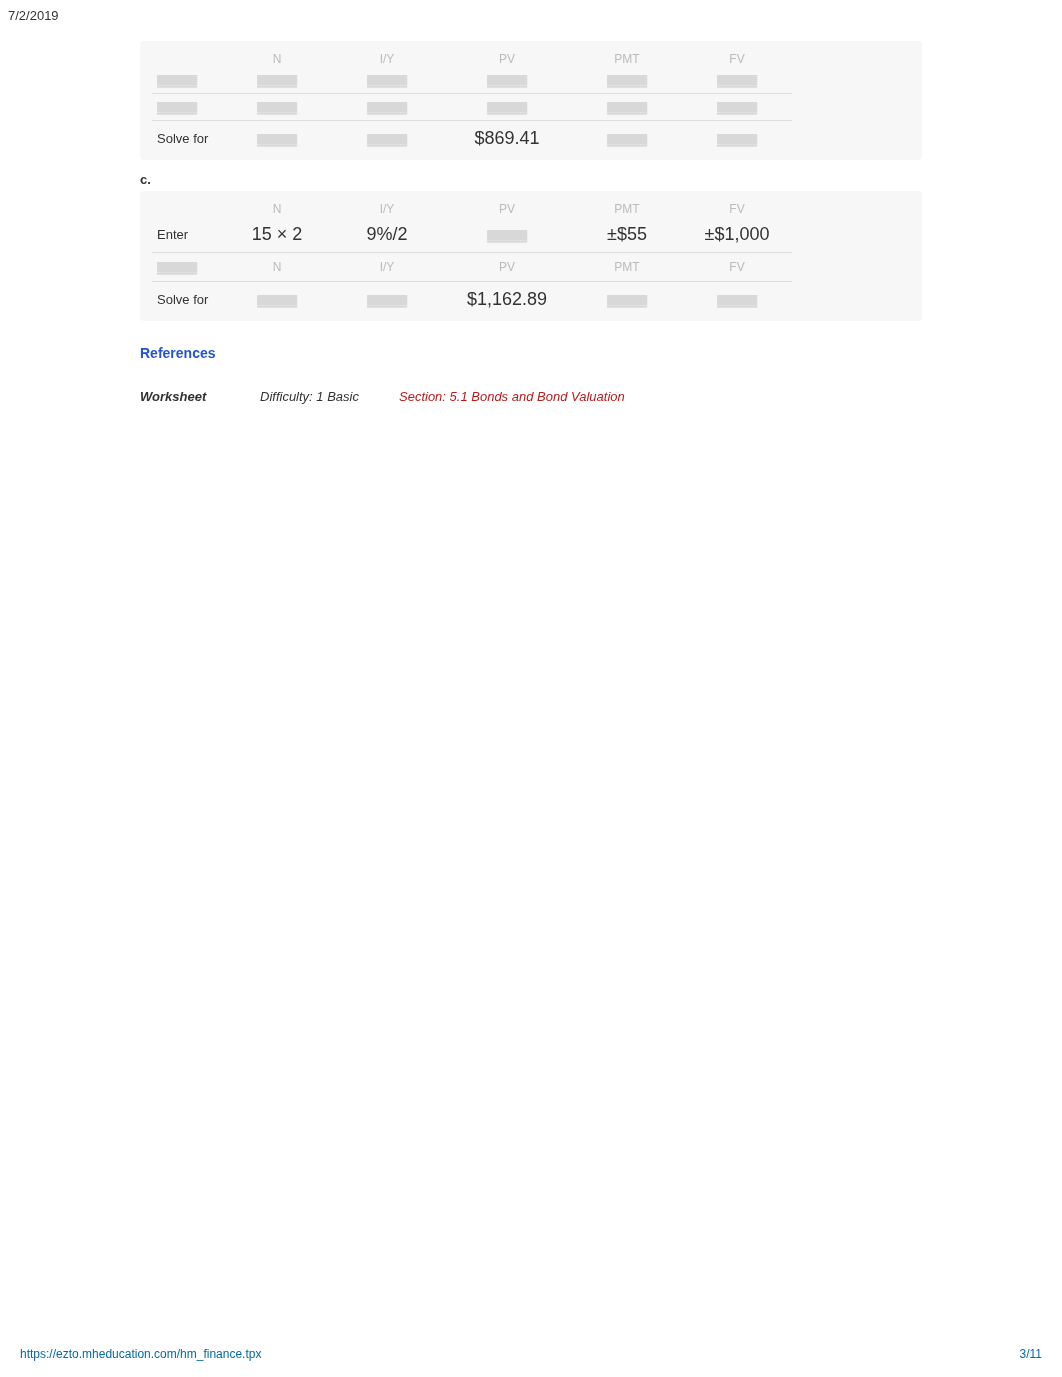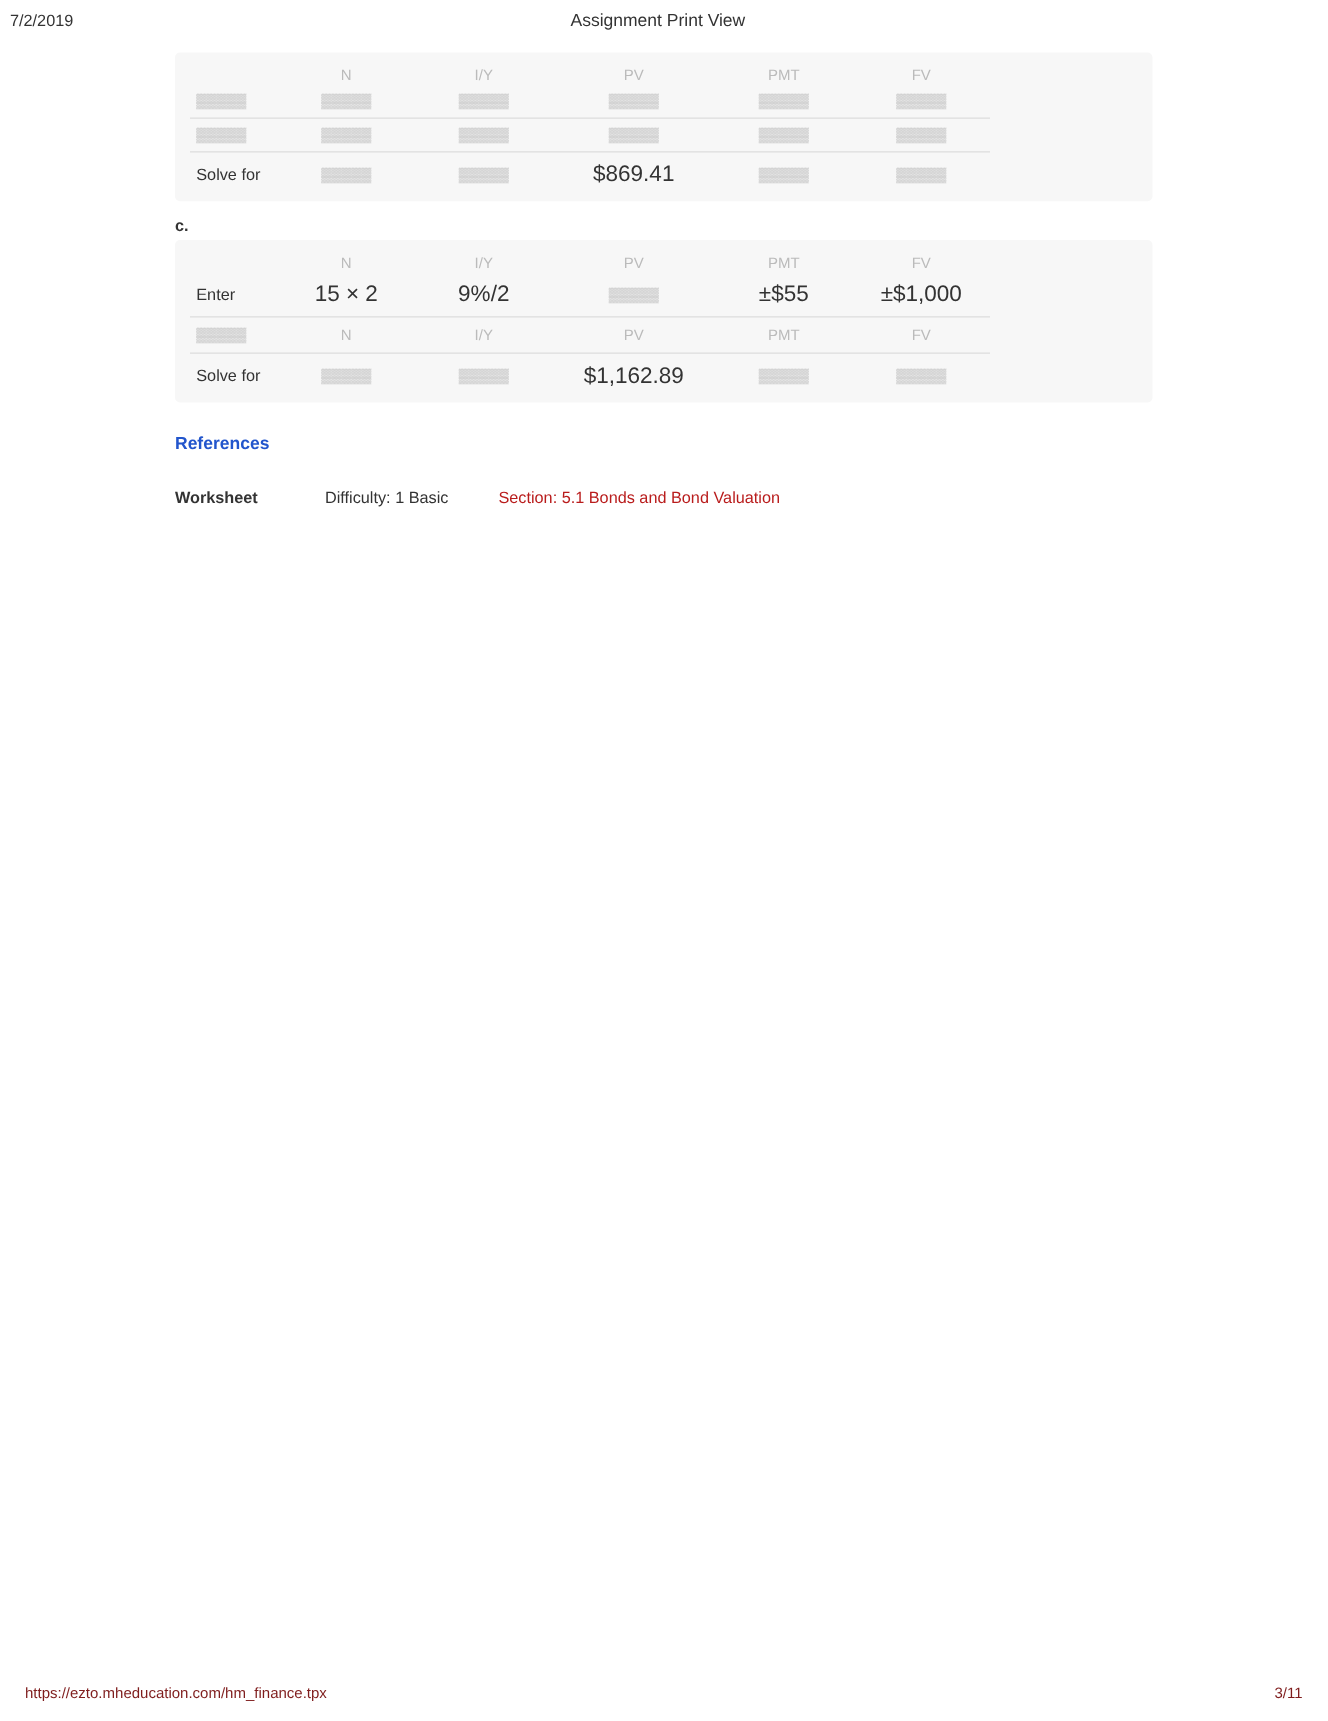--- a/index.html
+++ b/index.html
@@ -58,20 +58,21 @@
       font-size: 14px;
       font-weight: bold;
       margin-bottom: 28px;
     }
 
     .references-row {
       display: flex;
       align-items: flex-start;
       font-size: 13px;
       gap: 40px;
+      font-style: italic;
     }
 
     .ref-worksheet {
       font-weight: bold;
       min-width: 80px;
     }
 
     .ref-difficulty {
       color: #333;
     }
@@ -83,21 +84,21 @@
     
     .page-footer {
       position: fixed;
       bottom: 16px;
       left: 0;
       right: 0;
       display: flex;
       justify-content: space-between;
       padding: 0 20px;
       font-size: 12px;
-      color: #7f1d1d;
+      color: #0369a1;
     }
 
     
     .calc-wrapper {
       background: #f7f7f7;
       border-radius: 4px;
       padding: 8px 12px;
       margin-bottom: 8px;
     }
 
@@ -138,21 +139,20 @@
       grid-column: 1 / -1;
       border-top: 1px solid #ddd;
       margin: 2px 0;
     }
   </style>
 </head>
 <body>
 
 <div class="page-header">
   <span>7/2/2019</span>
-  <span class="page-title">Assignment Print View</span>
   <span style="width:60px;"></span>
 </div>
 
 <div class="main-content">
 
   <div class="section-block">
     <div class="calc-wrapper">
       <div class="inner-calc">
 
         <div class="cell row-label-cell col-header"></div>

